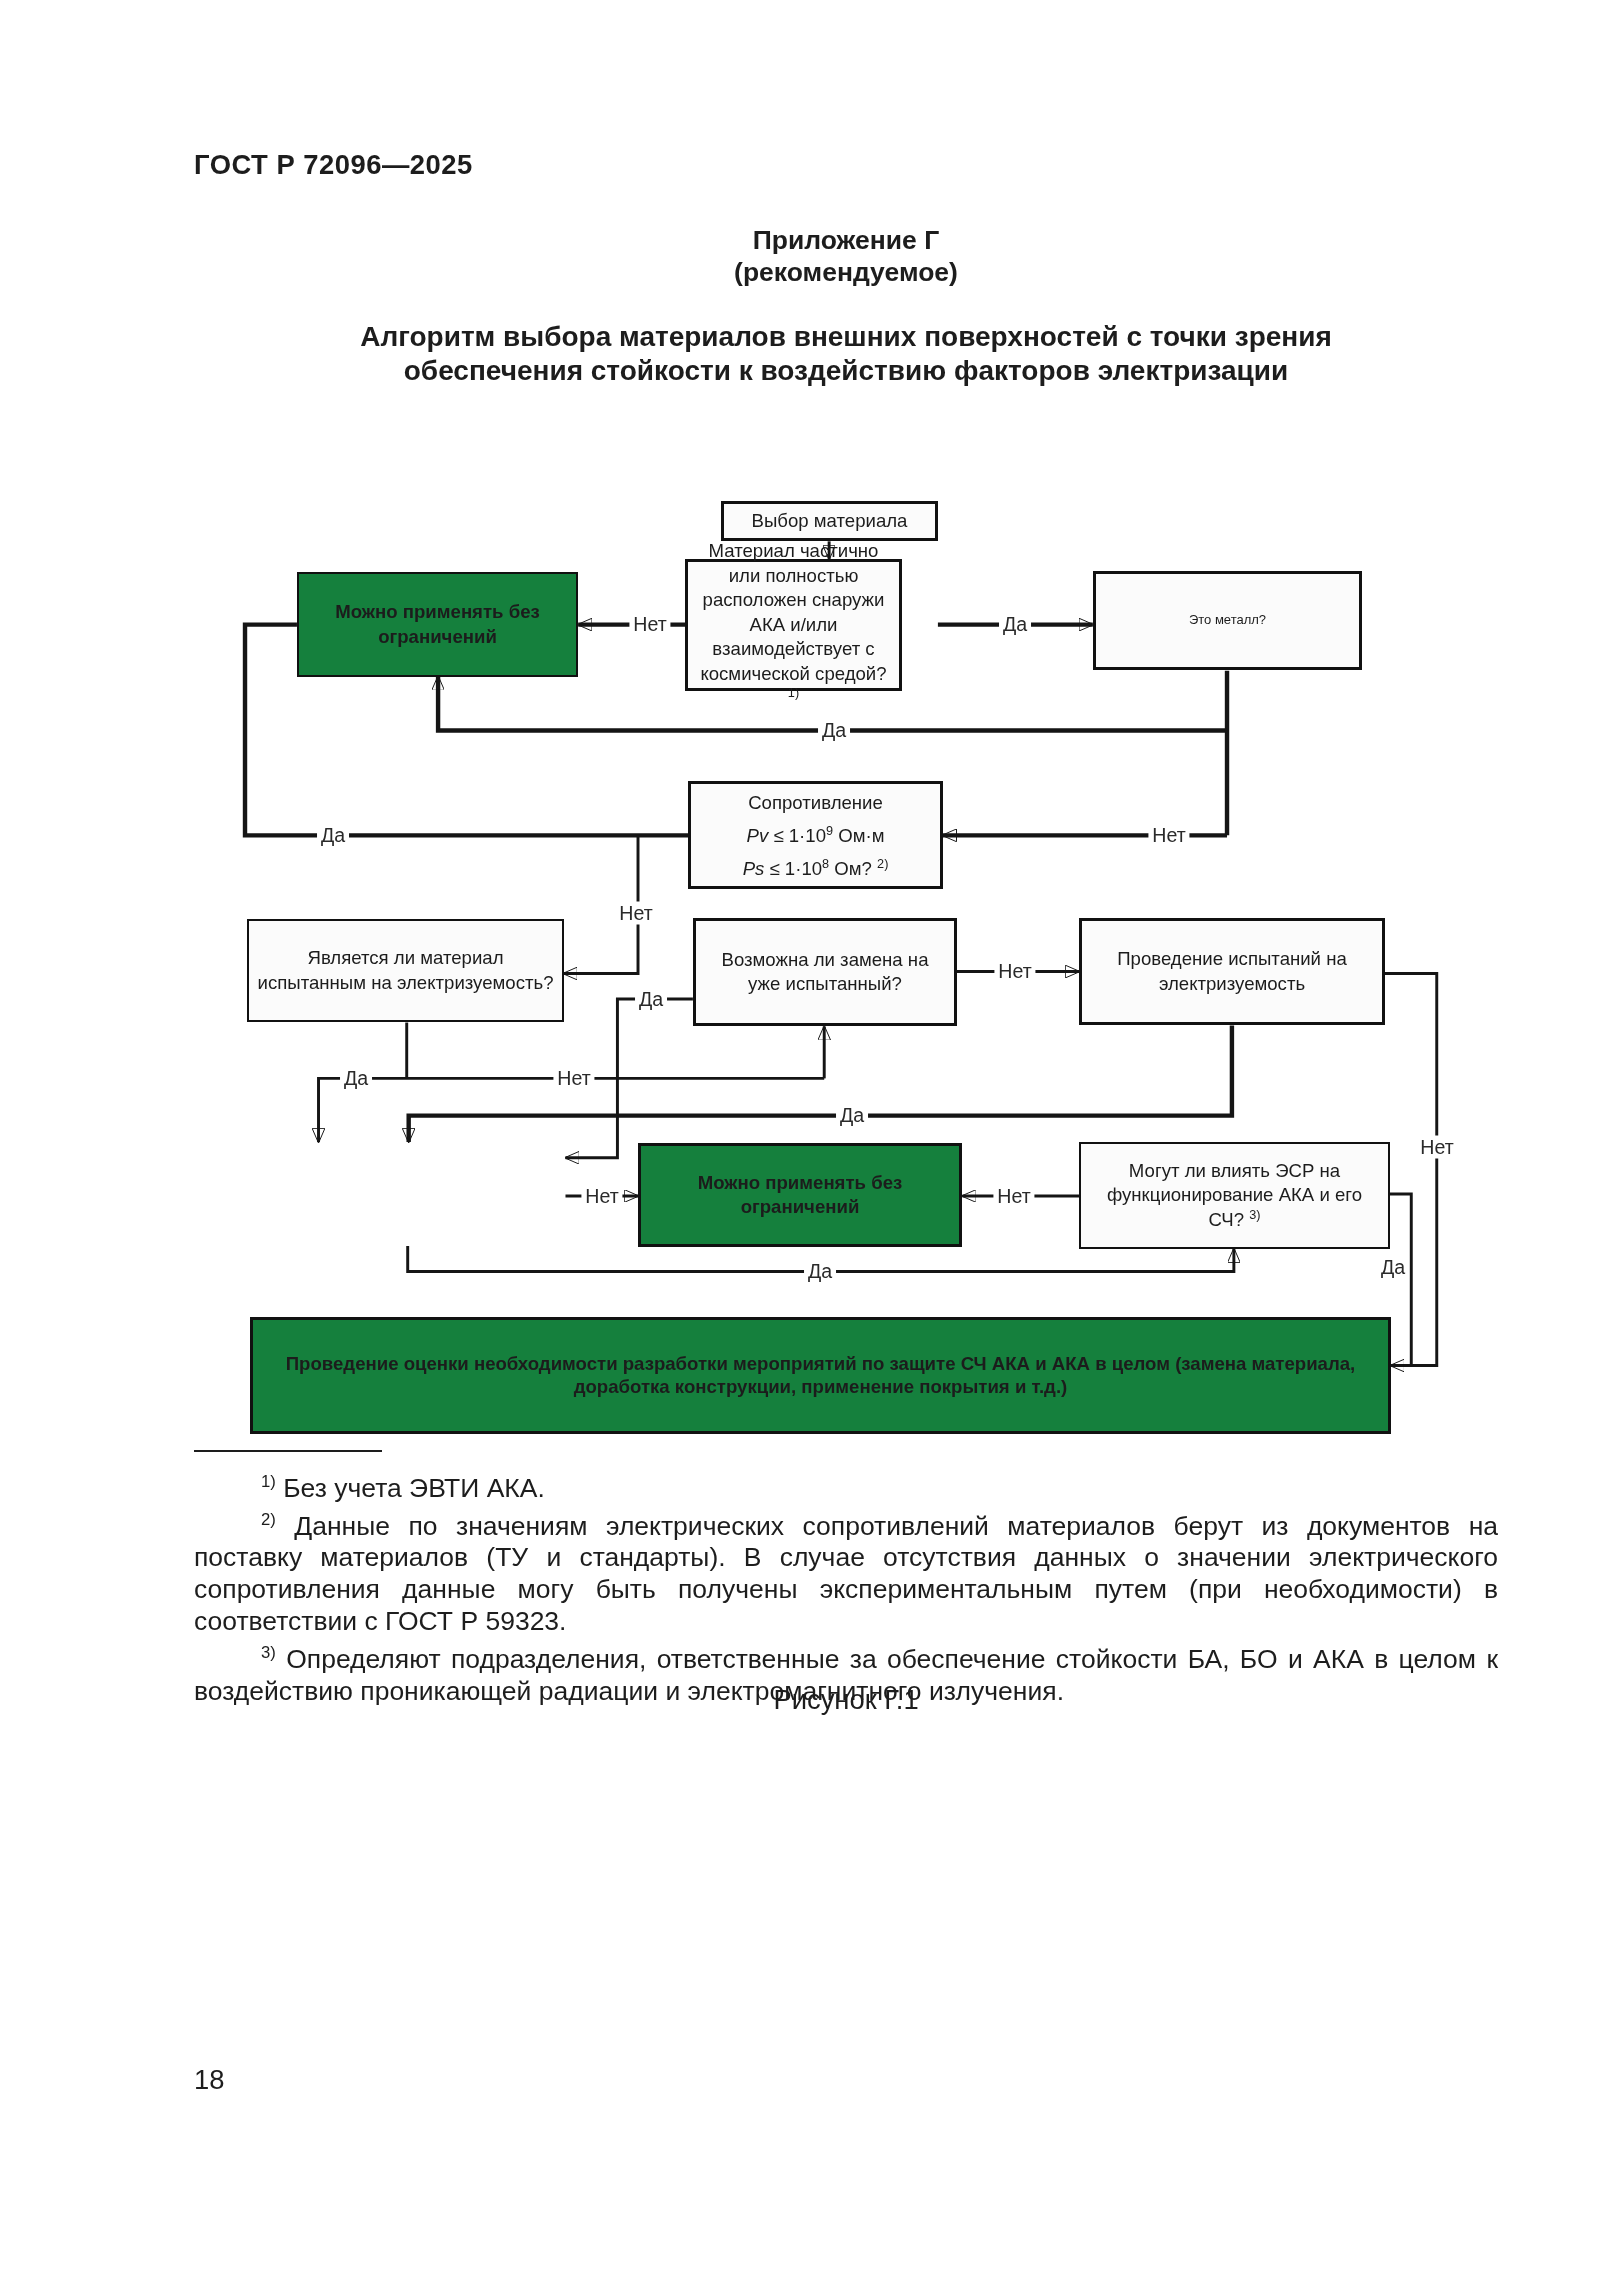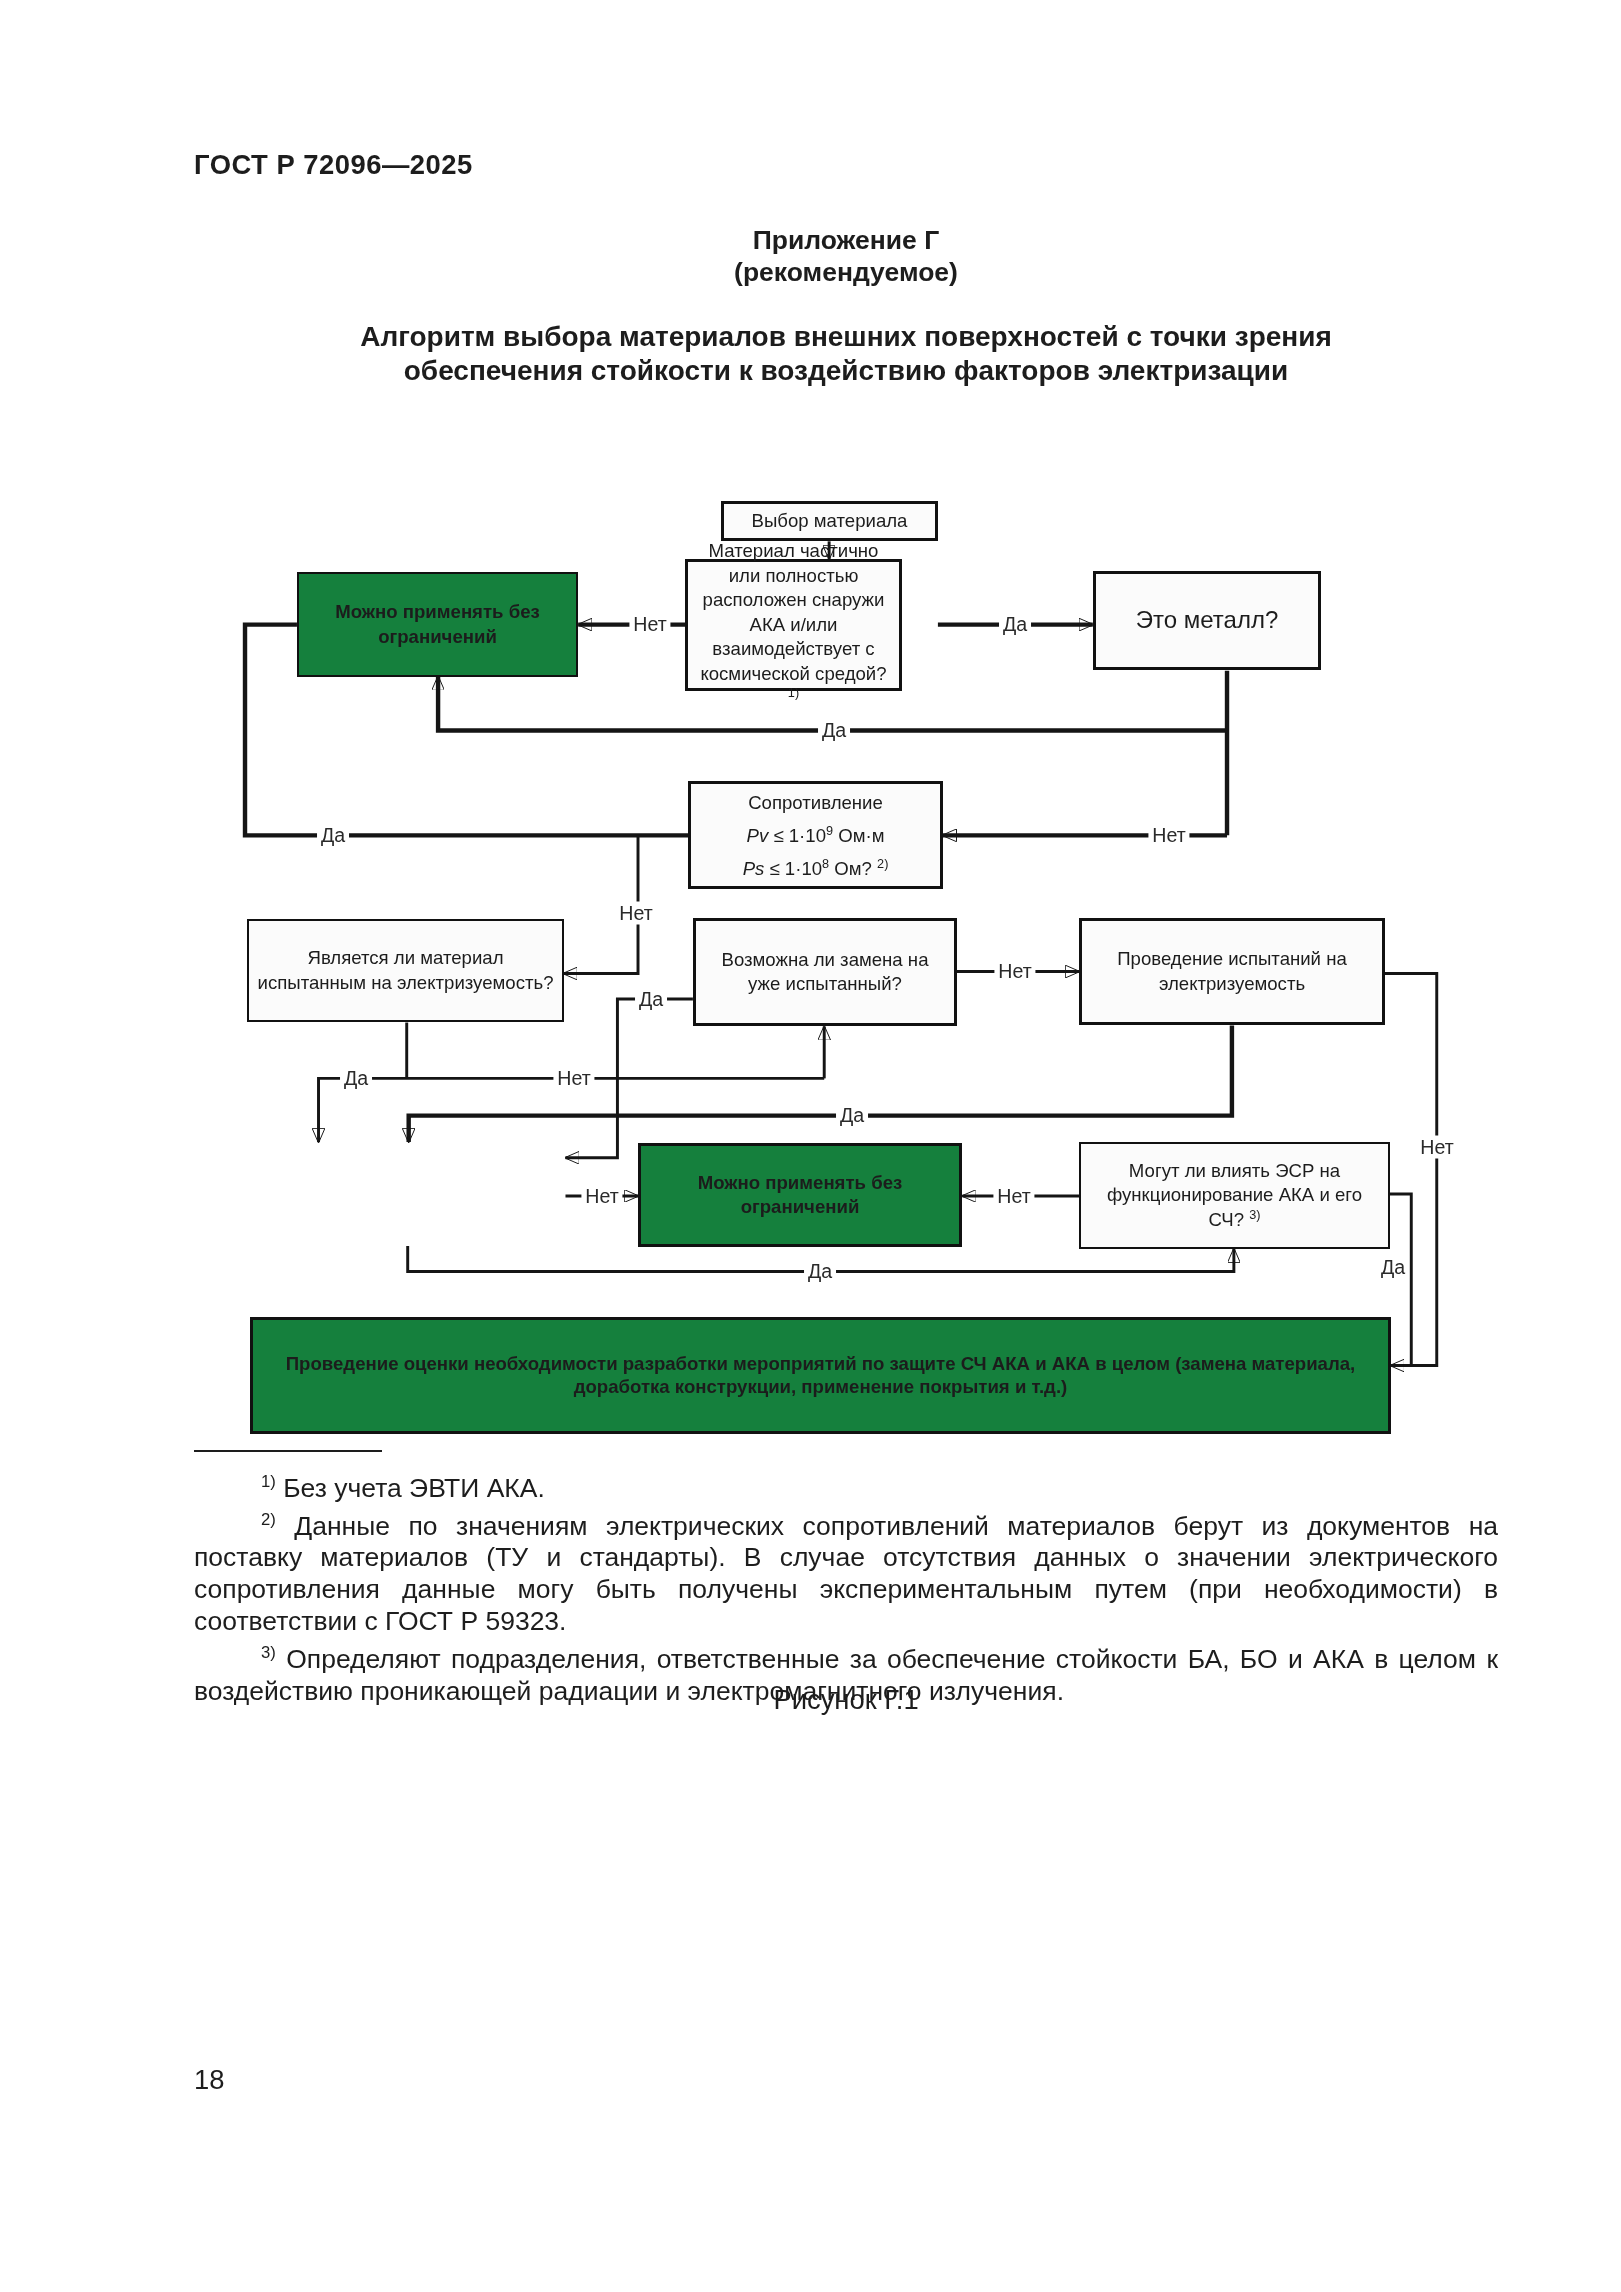--- a/index.html
+++ b/index.html
@@ -92,21 +92,21 @@
   </div>
 
   <div class="fbox" style="left:685px;top:559px;width:217px;height:132px;">
     <span><span>Материал частично или полностью расположен снаружи АКА и/или взаимодействует с космической средой?</span> <sup>1)</sup></span>
   </div>
 
   <div class="fbox gray b3" style="left:297px;top:572px;width:281px;height:105px;">
     <span>Можно применять без ограничений</span>
   </div>
 
-  <div class="fbox" style="left:1093px;top:571px;width:228px;height:99px;font-size:24px;">
+  <div class="fbox" style="left:1093px;top:571px;width:269px;height:99px;font-size:13px;">
     <span>Это металл?</span>
   </div>
 
   <div class="fbox" style="left:688px;top:781px;width:255px;height:108px;">
     <div class="frm">Сопротивление</div>
     <div class="frm"><i>Pv</i><span> ≤ 1·10</span><sup>9</sup><span> Ом·м</span></div>
     <div class="frm"><i>Ps</i><span> ≤ 1·10</span><sup>8</sup><span> Ом? </span><sup>2)</sup></div>
   </div>
 
   <div class="fbox b3" style="left:247px;top:919px;width:317px;height:103px;">

